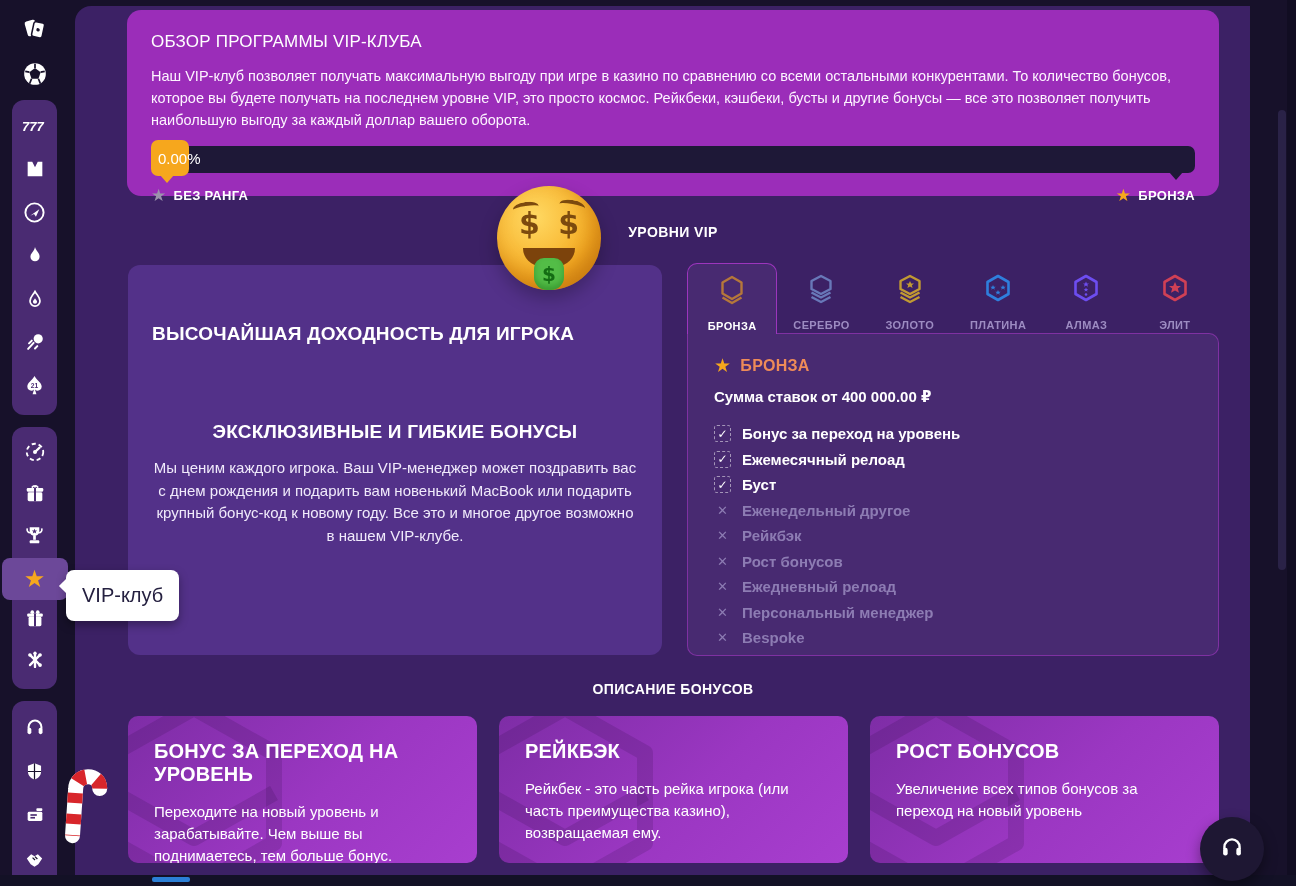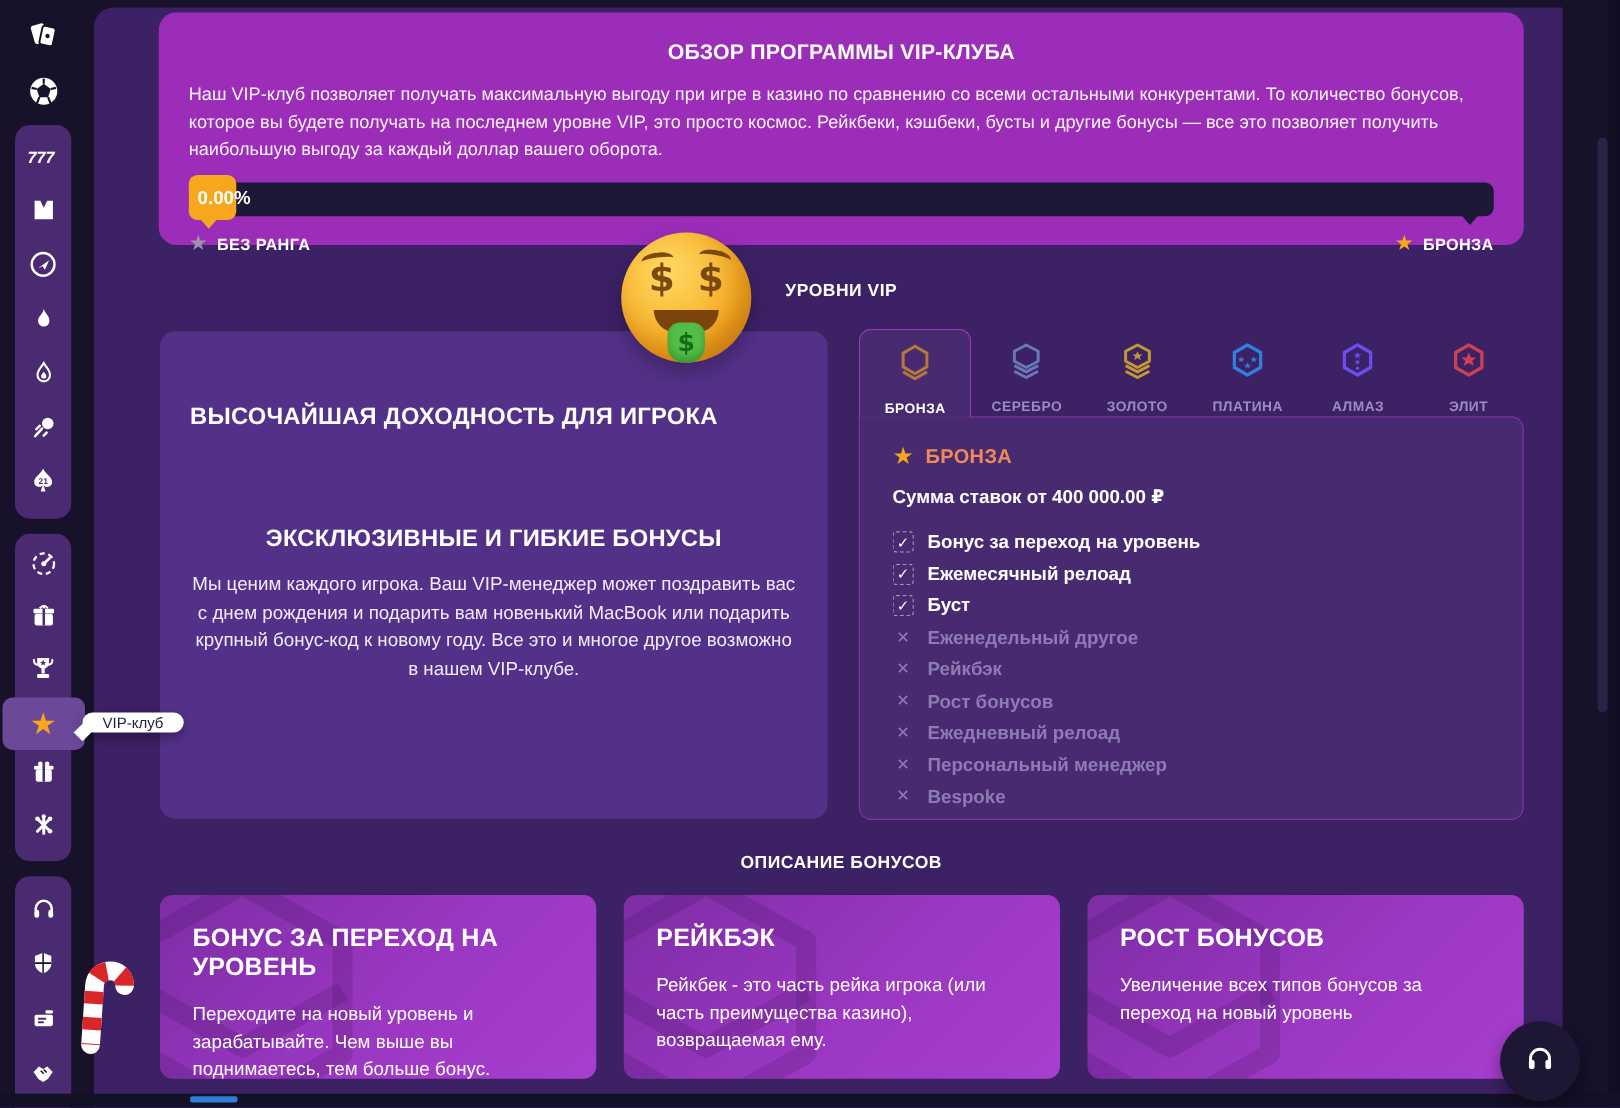--- a/index.html
+++ b/index.html
@@ -11,39 +11,39 @@
 
   
   .sidebar { position:absolute; left:0; top:0; width:75px; height:886px; background:#17112a; z-index:5; }
   .side-top-item { position:absolute; left:12px; width:45px; height:45px; display:flex; align-items:center; justify-content:center; cursor:pointer; }
   .side-group { position:absolute; left:12px; width:45px; background:#4a2b72; border-radius:12px; padding:6px 0; display:flex; flex-direction:column; align-items:center; }
   .side-item { width:66px; height:44px; display:flex; align-items:center; justify-content:center; cursor:pointer; }
   .side-item.active { background:#6c4899; border-radius:8px; }
   .star-glyph { font-family:"DejaVu Sans",sans-serif; font-size:24px; color:#f6a71d; line-height:1; }
 
   
-  .tooltip { position:absolute; left:66px; top:570px; background:#fff; color:#252040; font-size:12px; font-weight:500;
-    padding:1px 16px; border-radius:8px; z-index:20; white-space:nowrap; box-shadow:0 4px 10px rgba(0,0,0,.35); }
+  .tooltip { position:absolute; left:66px; top:570px; background:#fff; color:#252040; font-size:20px; font-weight:500;
+    padding:14px 16px; border-radius:8px; z-index:20; white-space:nowrap; box-shadow:0 4px 10px rgba(0,0,0,.35); }
   .tooltip:before { content:""; position:absolute; left:-5px; top:11px; width:10px; height:10px; background:#fff; transform:rotate(45deg); }
 
   
   .content-bg { position:absolute; left:75px; top:6px; width:1175px; height:880px; background:#3c2165; border-radius:16px 0 0 0; }
 
   
   .scroll-rail { position:absolute; left:1287px; top:0; width:9px; height:886px; background:#110d22; }
   .scroll-thumb { position:absolute; left:1278px; top:110px; width:8px; height:460px; background:#2a2247; border-radius:4px; }
 
   
   .overview { position:absolute; left:127px; top:10px; width:1092px; height:186px; background:#9b2db9; border-radius:14px; padding:22px 24px; }
-  .overview h1 { font-size:17px; font-weight:700; letter-spacing:.2px;text-align:center; }
+  .overview h1 { font-size:17px; font-weight:400; letter-spacing:.2px; }
   .overview p { margin-top:13px; font-size:14.5px; line-height:1.52; font-weight:500; color:#fdf4ff; }
   .progress { position:relative; margin-top:15px; height:27px; background:#1e1837; border-radius:7px; }
   .progress-marker { position:absolute; left:0; top:-6px; width:38px; height:36px; background:#f6a71d; border-radius:7px; }
   .progress-marker:after { content:""; position:absolute; left:9px; bottom:-7px; border:7px solid transparent; border-top:8px solid #f6a71d; border-bottom:0; }
-  .progress-label { position:absolute; left:7px; top:4px; font-size:15px; font-weight:700; z-index:2; }
+  .progress-label { position:absolute; left:7px; top:4px; font-size:15px; font-weight:400; z-index:2; }
   .progress-endnotch { position:absolute; right:12px; bottom:-7px; border:7px solid transparent; border-top:8px solid #1e1837; border-bottom:0; }
   .ranks { display:flex; justify-content:space-between; margin-top:14px; }
   .rank { display:flex; align-items:center; gap:7px; font-size:13px; font-weight:800; letter-spacing:.3px; }
   .rank .star-glyph { font-size:17px; }
   .rank-muted .star-glyph { color:#9b93ac; }
 
   
   .section-title { position:absolute; left:127px; width:1092px; text-align:center; font-size:14px; font-weight:800; letter-spacing:.4px; }
 
   

